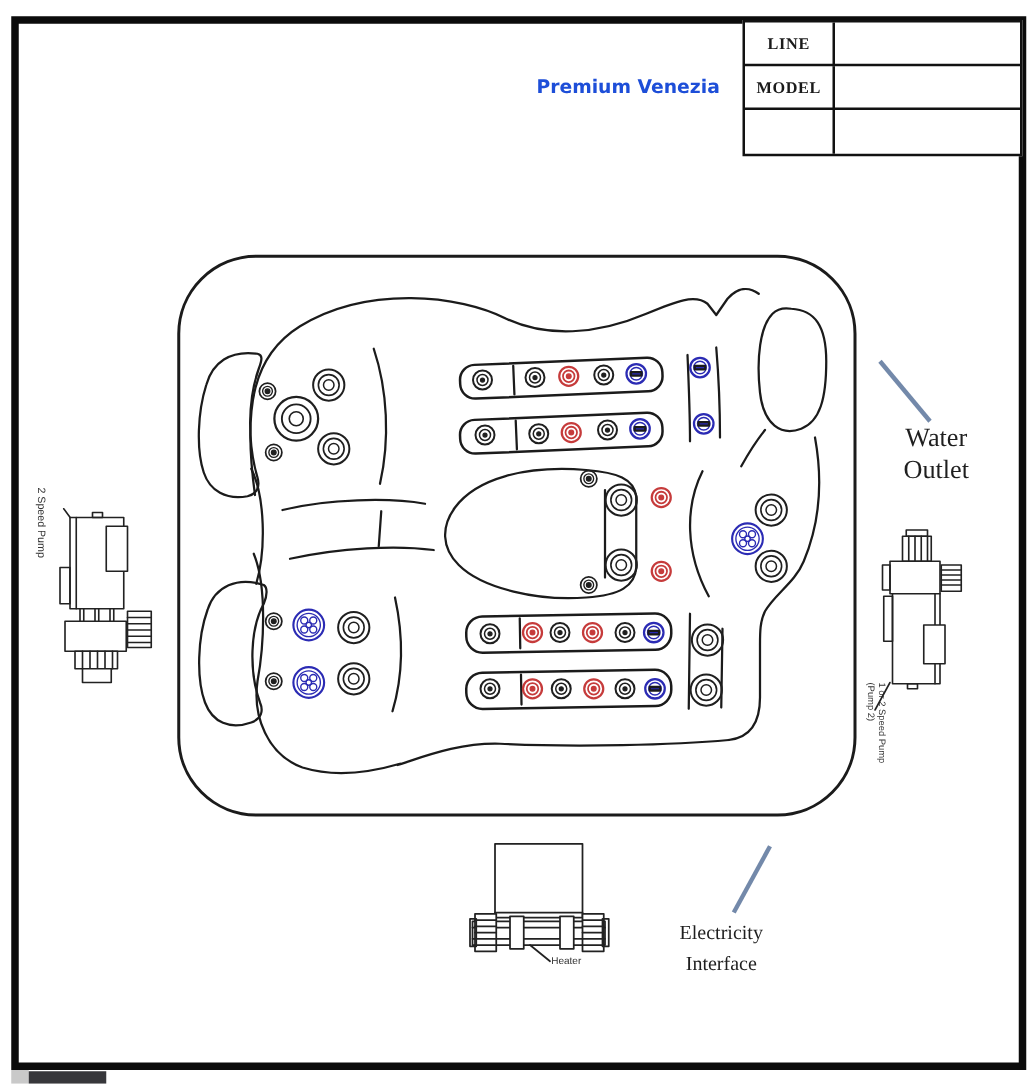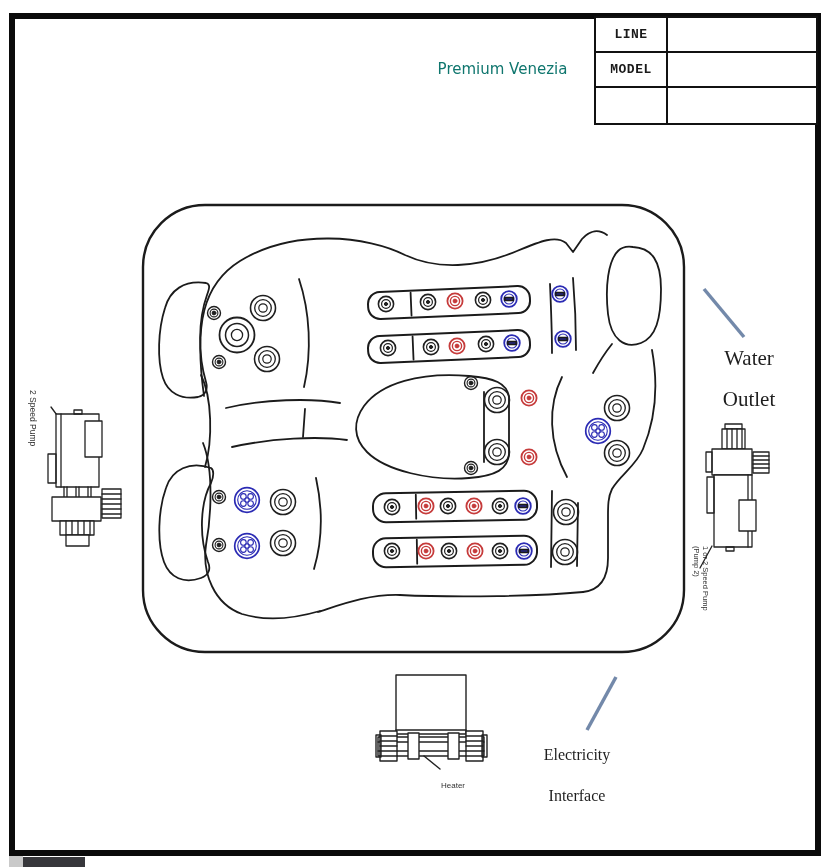--- a/index.html
+++ b/index.html
@@ -13,40 +13,40 @@
   }
   .title-block{
     position:absolute;left:594px;top:16px;width:224px;height:109px;
     box-sizing:border-box;border:2px solid #111;background:#fff;
     display:grid;grid-template-columns:72px 1fr;grid-template-rows:1fr 1fr 1fr;
     z-index:3;
   }
   .tb-cell{
     box-sizing:border-box;display:flex;align-items:center;justify-content:center;
     border-bottom:2px solid #111;
-    font-family:Liberation Mono, monospace;font-weight:bold;font-size:13px;letter-spacing:.5px;text-align:center;
+    font-family:Liberation Serif, serif;font-weight:bold;font-size:13px;letter-spacing:.5px;text-align:center;
   }
   .tb-cell.label{border-right:2px solid #111;}
   .tb-cell.last{border-bottom:none;}
   .main-title{
     position:absolute;left:420px;top:60px;width:165px;text-align:center;
-    font-family:"DejaVu Sans",sans-serif;font-weight:normal;font-size:15px;color:#0f766e;
+    font-family:"DejaVu Sans",sans-serif;font-weight:bold;font-size:15px;color:#1d4ed8;
     z-index:3;
   }
   .callout-label{
     position:absolute;text-align:center;white-space:pre-line;
-    font-family:"Liberation Serif",serif;font-size:21px;line-height:41px;color:#1f1f1f;
+    font-family:"Liberation Serif",serif;font-size:21px;line-height:25px;color:#1f1f1f;
   }
   .water-label{left:698px;top:338px;width:102px;}
   .elec-label{left:507px;top:734px;width:140px;font-size:16px;}
   .tiny-label{
     position:absolute;font-size:8px;color:#333;letter-spacing:0;
     font-family:"Liberation Sans",sans-serif;
   }
-  .heater-label{left:441px;top:764px;margin-top:17px;}
+  .heater-label{left:441px;top:764px;}
   .vertical{writing-mode:vertical-rl;white-space:pre-line;line-height:9px;}
   .pump-left-label{left:28px;top:390px;height:80px;font-size:8.5px;}
   .pump-right-label{left:692px;top:546px;height:72px;font-size:7.5px;}
   svg{position:absolute;left:0;top:0;z-index:2;}
   .scroll-thumb{position:absolute;left:23px;top:857px;width:62px;height:10px;background:#37373b;z-index:4;}
   .scroll-corner{position:absolute;left:9px;top:856px;width:14px;height:11px;background:#c9c9c9;z-index:4;}
 </style>
 </head>
 <body>
 

